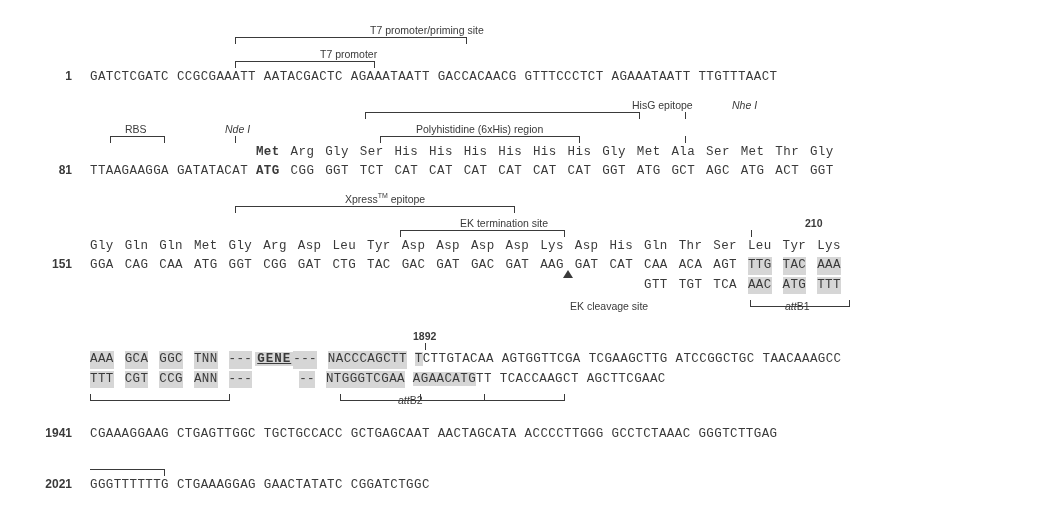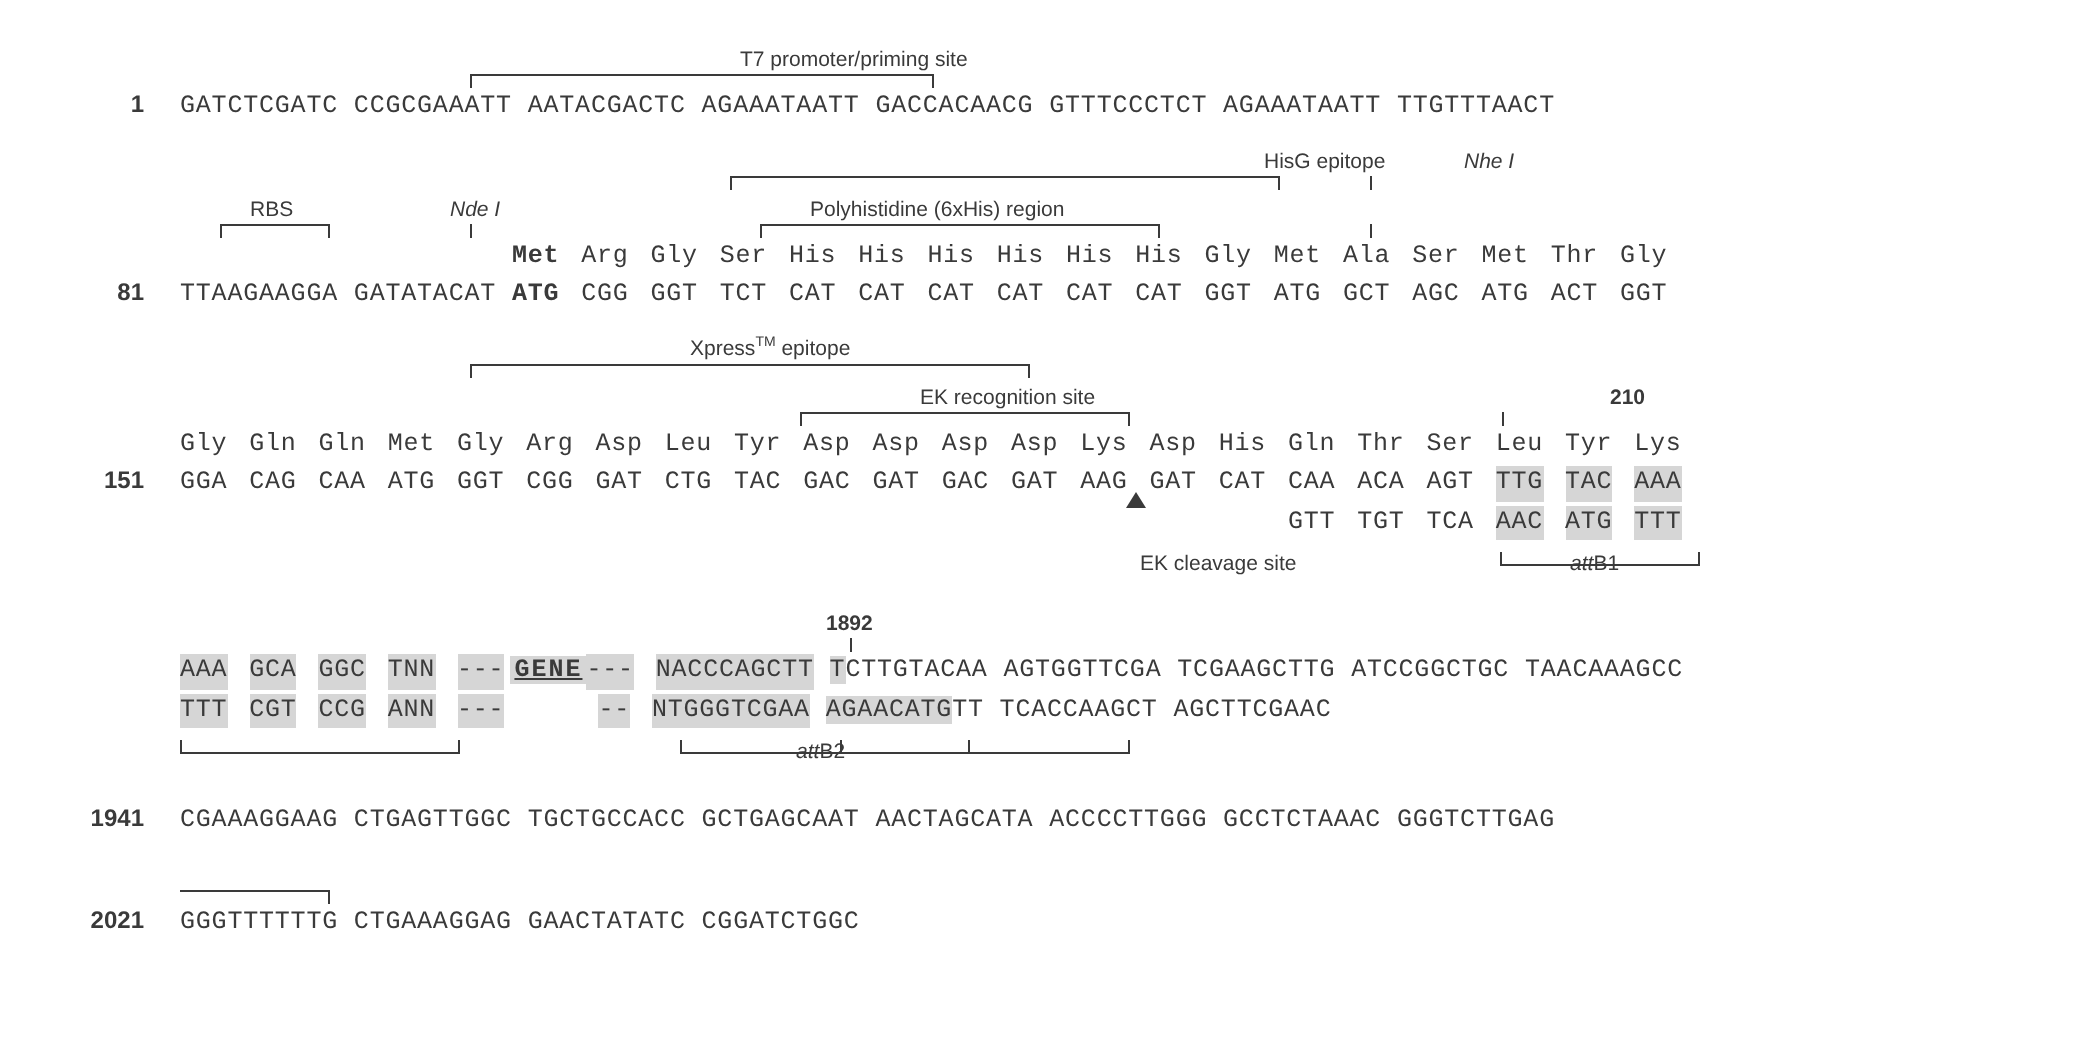--- a/index.html
+++ b/index.html
@@ -105,20 +105,27 @@
 <div class="block">
 
   <div class="ann-row">
       <div class="pos-col"></div>
       <div class="ann-col">
     <div class="ann-box" style="left:145px; width:232px;"></div>
     <div class="ann-label" style="left:280px;">T7 promoter/priming site</div>
   </div>
     </div>
 
+  <div class="ann-row">
+      <div class="pos-col"></div>
+      <div class="ann-col">
+    <div class="ann-box" style="left:145px; width:140px;"></div>
+    <div class="ann-label" style="left:230px;">T7 promoter</div>
+  </div>
+    </div>
 
   <div class="row">
     <div class="pos-col">1</div>
     <div class="seq-col" id="seq1"><span class="grp">GATCTCGATC</span> <span class="grp">CCGCGAAATT</span> <span class="grp">AATACGACTC</span> <span class="grp">AGAAATAATT</span> <span class="grp">GACCACAACG</span> <span class="grp">GTTTCCCTCT</span> <span class="grp">AGAAATAATT</span> <span class="grp">TTGTTTAACT</span></div>
   </div>
 </div>
 
 <div class="block">
 
   <div class="ann-row">
@@ -132,21 +139,21 @@
     </div>
 
   <div class="ann-row">
       <div class="pos-col"></div>
       <div class="ann-col">
     <div class="ann-box" style="left:20px; width:55px;"></div>
     <div class="ann-label" style="left:35px;">RBS</div>
     <div class="tick" style="left:145px;"></div>
     <div class="ann-label ital" style="left:135px;">Nde I</div>
     <div class="ann-box" style="left:290px; width:200px;"></div>
-    <div class="ann-label" style="left:315px;">Polyhistidine (6xHis) region</div>
+    <div class="ann-label" style="left:326px;">Polyhistidine (6xHis) region</div>
     <div class="tick" style="left:595px;"></div>
   </div>
     </div>
 
   <div class="row">
     <div class="pos-col"></div>
     <div class="seq-col" id="aa81"><span class="grp" style="visibility:hidden;">TTAAGAAGGA</span> <span class="grp" style="visibility:hidden;">GATATACAT</span> <span class="cgrp bold">Met</span> <span class="cgrp">Arg</span> <span class="cgrp">Gly</span> <span class="cgrp">Ser</span> <span class="cgrp">His</span> <span class="cgrp">His</span> <span class="cgrp">His</span> <span class="cgrp">His</span> <span class="cgrp">His</span> <span class="cgrp">His</span> <span class="cgrp">Gly</span> <span class="cgrp">Met</span> <span class="cgrp">Ala</span> <span class="cgrp">Ser</span> <span class="cgrp">Met</span> <span class="cgrp">Thr</span> <span class="cgrp">Gly</span></div>
   </div>
 
   <div class="row">
@@ -161,21 +168,21 @@
       <div class="pos-col"></div>
       <div class="ann-col">
     <div class="ann-box" style="left:145px; width:280px;"></div>
     <div class="ann-label" style="left:255px;"><span>Xpress</span><sup class="tm">TM</sup><span> epitope</span></div>
   </div>
     </div>
   <div class="ann-row">
       <div class="pos-col"></div>
       <div class="ann-col">
     <div class="ann-box" style="left:310px; width:165px;"></div>
-    <div class="ann-label" style="left:370px;">EK recognition site</div>
+    <div class="ann-label" style="left:370px;">EK termination site</div>
     <div class="ann-label bold" style="left:715px;">210</div>
     <div class="tick" style="left:661px;"></div>
   </div>
     </div>
 
   <div class="row">
       <div class="pos-col"></div>
     <div class="seq-col" id="aa151"><span class="cgrp">Gly</span> <span class="cgrp">Gln</span> <span class="cgrp">Gln</span> <span class="cgrp">Met</span> <span class="cgrp">Gly</span> <span class="cgrp">Arg</span> <span class="cgrp">Asp</span> <span class="cgrp">Leu</span> <span class="cgrp">Tyr</span> <span class="cgrp">Asp</span> <span class="cgrp">Asp</span> <span class="cgrp">Asp</span> <span class="cgrp">Asp</span> <span class="cgrp">Lys</span> <span class="cgrp">Asp</span> <span class="cgrp">His</span> <span class="cgrp">Gln</span> <span class="cgrp">Thr</span> <span class="cgrp">Ser</span> <span class="cgrp">Leu</span> <span class="cgrp">Tyr</span> <span class="cgrp">Lys</span></div>
   </div>
 

